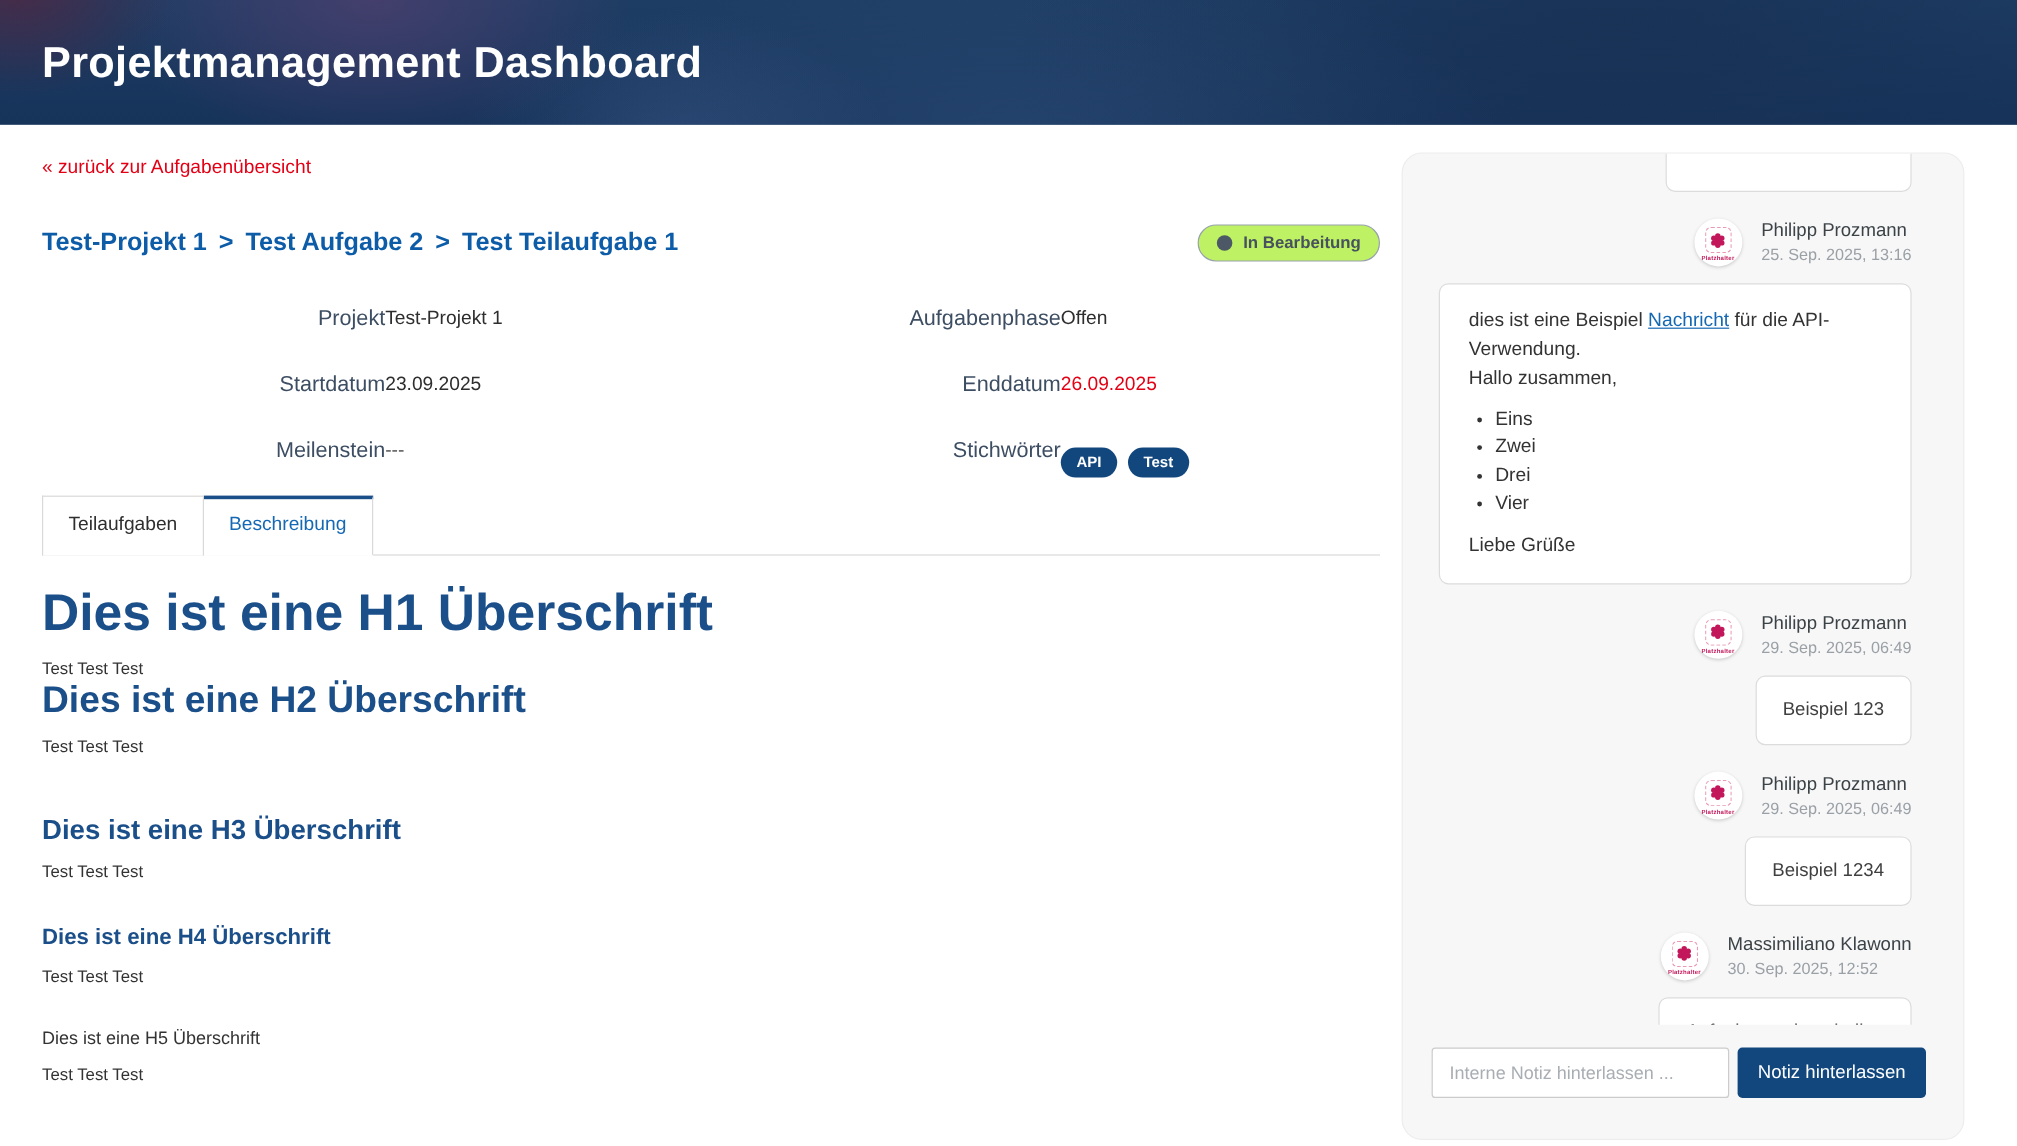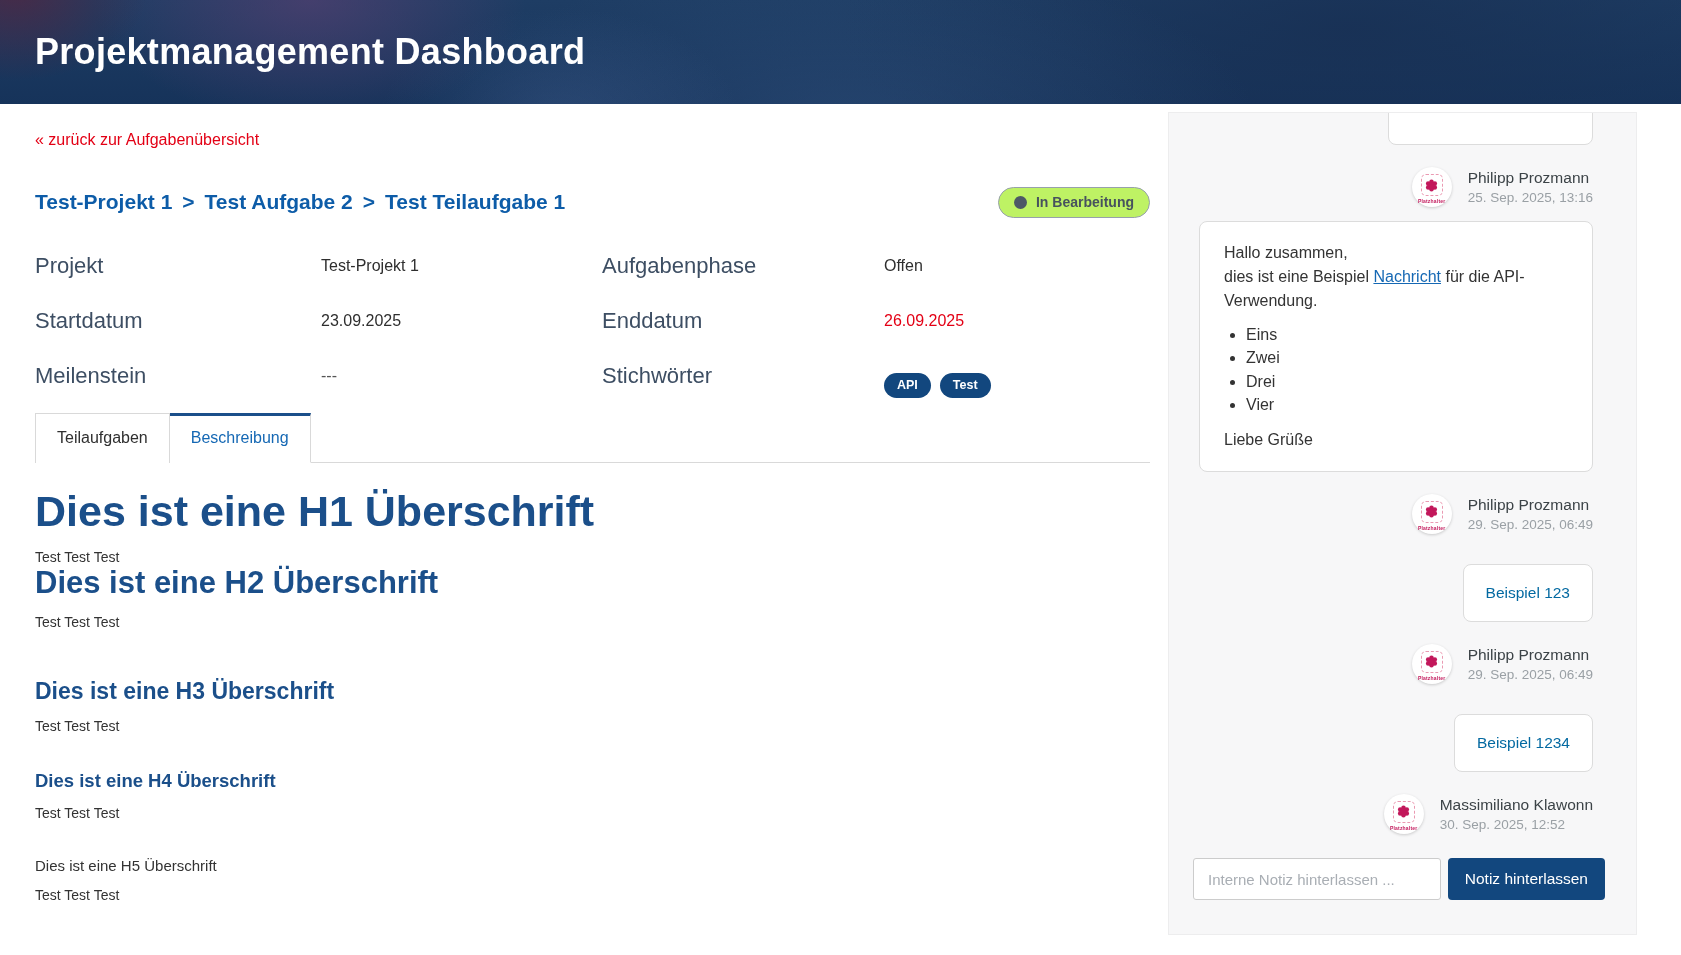--- a/index.html
+++ b/index.html
@@ -57,21 +57,21 @@
   }
   .badge-dot { width:13px; height:13px; border-radius:50%; background:#4d5866; }
   .badge-label { font-size:14px; font-weight:700; color:#47525e; }
 
   
   .fields {
     position:absolute; left:0; top:134px; width:100%;
     display:grid; grid-template-columns:286px 281px 282px 1fr;
     grid-auto-rows:55px; align-items:center;
   }
-  .f-label { font-size:22px; color:#3d4e63; }
+  .f-label { font-size:18px; color:#3d4e63;text-align:right; }
   .f-value { font-size:16px; color:#2e2e2e; }
   .f-value.dim { color:#555; }
   .f-value.red { color:#e30015; }
   .tag-row { display:flex; gap:9px;margin-top:20px; }
   .tag {
     background:#12477e; color:#fff; font-size:12.5px; font-weight:700;
     padding:6px 13px; border-radius:14px; line-height:1;
   }
 
   
@@ -94,40 +94,40 @@
   .content h1,.content h2,.content h3,.content h4 { color:#1b4f8a; font-weight:700; }
   .content h1 { font-size:43px; margin-top:23px; }
   .content h2 { font-size:31px; }
   .content h3 { font-size:23px; margin-top:48px; }
   .content h4 { font-size:18.5px; margin-top:36px; }
   .content h5 { font-size:15px; margin-top:36px; color:#333; font-weight:400; }
   .content .body-text { font-size:14px; color:#333; margin-top:13px; }
 
   
   .panel {
-    position:absolute; left:1168px; top:112px; width:469px; height:823px;
-    background:#f7f7f8; border:1px solid #ededee; border-radius:0; overflow:hidden;
+    position:absolute; left:1168px; top:127px; width:469px; height:823px;
+    background:#f7f7f8; border:1px solid #ededee; border-radius:17px; overflow:hidden;
   }
   .msgs {
     position:absolute; left:0; right:0; top:0; bottom:95px;
     padding:0 43px 0 30px; overflow:hidden;
   }
   .bubble { background:#fff; border:1px solid #dcdcdc; border-radius:8px; }
   .bubble.cut { height:58px; margin-top:-26px; margin-left:auto; width:205px; }
   .msg-header { display:flex; justify-content:flex-end; align-items:center; gap:16px; margin-top:22px; }
   .who { display:flex; flex-direction:column; gap:3px; }
   .who .name { font-size:15.5px; color:#3c4347; }
   .who .date { font-size:13.5px; color:#9aa0a5; }
   .bubble.rich { margin-top:14px; padding:19px 24px; font-size:16px; line-height:1.5; color:#333; }
   .bubble.rich ul { margin:11px 0 11px 5px; padding-left:17px; }
   .bubble.rich li { margin:1px 0; line-height:1.4; }
   .bubble.rich a { color:#1568b4; text-decoration:underline; cursor:pointer; }
   .bubble.small {
-    margin-top:30px; margin-left:auto; width:max-content;
-    padding:19px 22px; font-size:15.5px; color:#0369a1;
+    margin-top:14px; margin-left:auto; width:max-content;
+    padding:19px 22px; font-size:15.5px; color:#404040;
   }
 
   
   .avatar {
     width:40px; height:40px; border-radius:50%; background:#fff; flex:none;
     box-shadow:0 1px 3px rgba(0,0,0,.18); position:relative;
     display:flex; align-items:center; justify-content:center;
   }
   .av-frame {
     width:22px; height:22px; margin-top:-4px; border:1.5px dashed #ea9ab2; border-radius:5px;
@@ -238,24 +238,24 @@
           </svg>
         </div>
         <div class="av-label">Platzhalter</div>
       </div>
       <div class="who">
         <span class="name">Philipp Prozmann</span>
         <span class="date">25. Sep. 2025, 13:16</span>
       </div>
     </div>
     <div class="bubble rich">
-      <div>Hallo zusammen,</div>
       <div>
         <span>dies ist eine Beispiel </span><a>Nachricht</a><span> für die API-Verwendung.</span>
       </div>
+      <div>Hallo zusammen,</div>
       <ul>
         <li>Eins</li>
         <li>Zwei</li>
         <li>Drei</li>
         <li>Vier</li>
       </ul>
       <div>Liebe Grüße</div>
     </div>
 
     <div class="msg-header">

